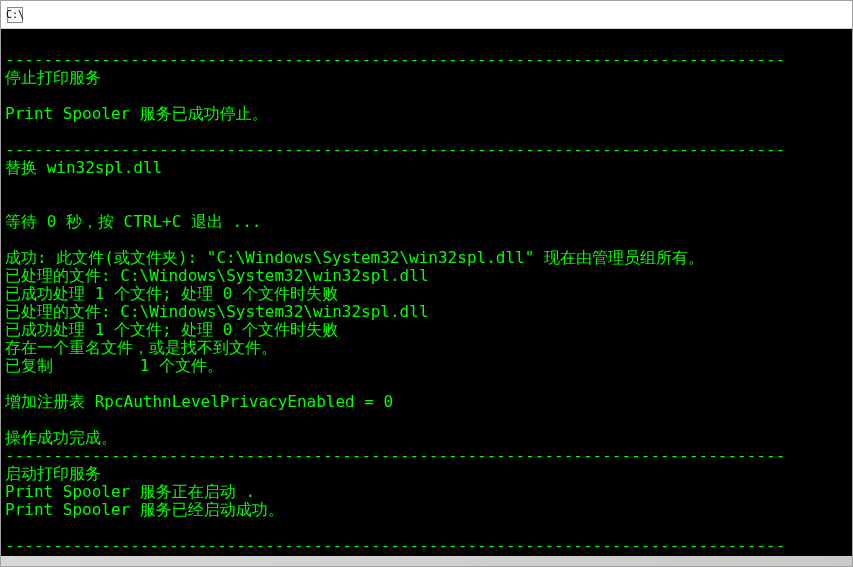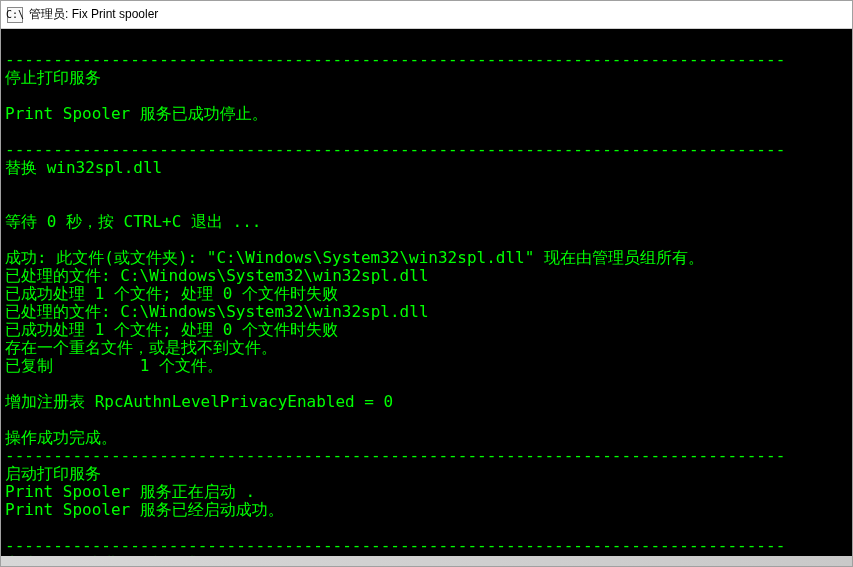--- a/index.html
+++ b/index.html
@@ -45,17 +45,16 @@
       height: 10px;
       background: linear-gradient(to right,#d7d7d7,#c9c9c9);
     }
   </style>
 </head>
 <body>
 
 <div class="window">
   <div class="titlebar">
     <span class="title-icon">C:\</span>
-    <span>管理员:  Fix Print spooler</span>
   </div>
   <div class="terminal" id="terminal"><div class="term-line">&nbsp;</div><div class="term-line">---------------------------------------------------------------------------------</div><div class="term-line">停止打印服务</div><div class="term-line">&nbsp;</div><div class="term-line">Print Spooler 服务已成功停止。</div><div class="term-line">&nbsp;</div><div class="term-line">---------------------------------------------------------------------------------</div><div class="term-line">替换 win32spl.dll</div><div class="term-line">&nbsp;</div><div class="term-line">&nbsp;</div><div class="term-line">等待 0 秒，按 CTRL+C 退出 ...</div><div class="term-line">&nbsp;</div><div class="term-line">成功: 此文件(或文件夹): "C:\Windows\System32\win32spl.dll" 现在由管理员组所有。</div><div class="term-line">已处理的文件: C:\Windows\System32\win32spl.dll</div><div class="term-line">已成功处理 1 个文件; 处理 0 个文件时失败</div><div class="term-line">已处理的文件: C:\Windows\System32\win32spl.dll</div><div class="term-line">已成功处理 1 个文件; 处理 0 个文件时失败</div><div class="term-line">存在一个重名文件，或是找不到文件。</div><div class="term-line">已复制         1 个文件。</div><div class="term-line">&nbsp;</div><div class="term-line">增加注册表 RpcAuthnLevelPrivacyEnabled = 0</div><div class="term-line">&nbsp;</div><div class="term-line">操作成功完成。</div><div class="term-line">---------------------------------------------------------------------------------</div><div class="term-line">启动打印服务</div><div class="term-line">Print Spooler 服务正在启动 .</div><div class="term-line">Print Spooler 服务已经启动成功。</div><div class="term-line">&nbsp;</div><div class="term-line">---------------------------------------------------------------------------------</div><div class="term-line">完成操作，请进行打印测试吧！</div></div>
   <div class="footer-bg"></div>
 </div>
 
 </body></html>

